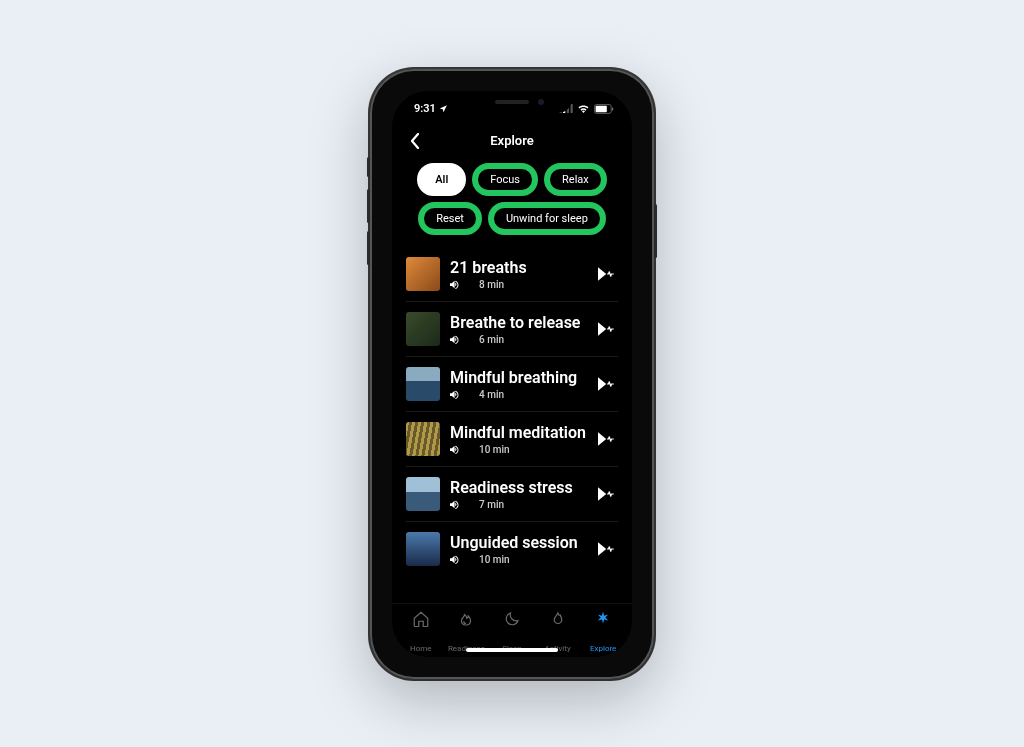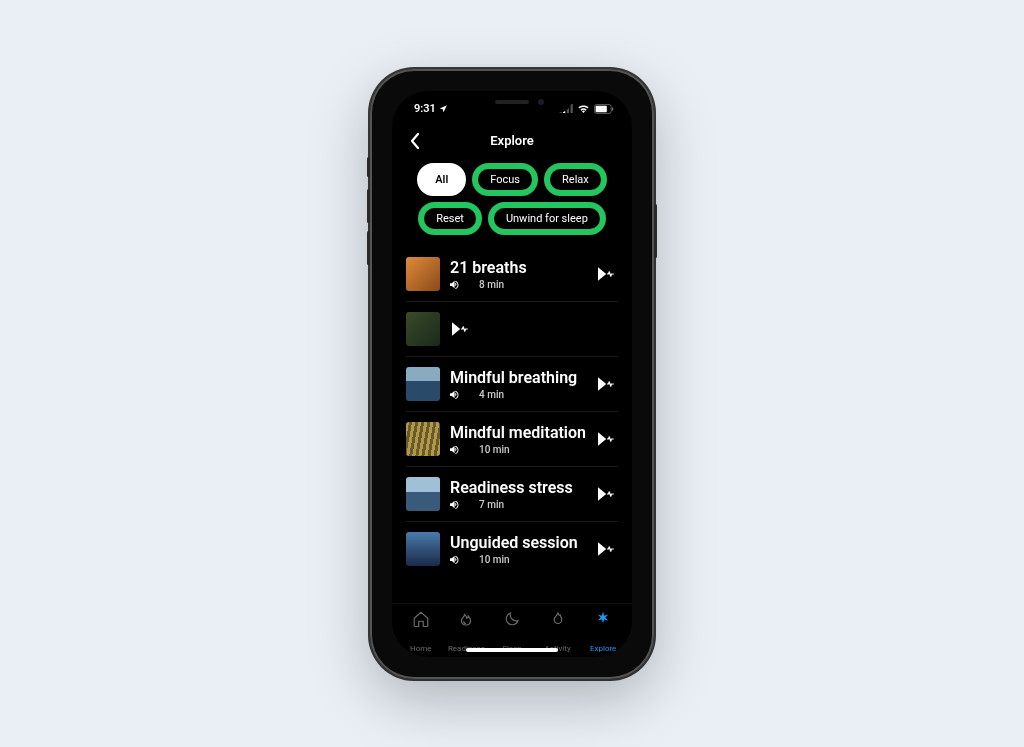--- a/index.html
+++ b/index.html
@@ -209,20 +209,29 @@
         <div class="play-btn">
           <svg width="18" height="14" viewBox="0 0 24 18" fill="#fff">
               <path d="M0 0v18l11-9L0 0z"></path>
               <path d="M12 9h2l1-3 2 6 1-3h3" stroke="#fff" stroke-width="1.6" fill="none" stroke-linejoin="round"></path>
             </svg>
         </div>
       </div>
 
       <div class="session">
         <div class="thumb" style="background:linear-gradient(135deg,#3a4a2a,#1a2a1a);"></div>
+        <div class="meta">
+          <div class="sess-title">Breathe to release</div>
+          <div class="sess-sub">
+            <svg width="11" height="9" viewBox="0 0 24 18" fill="#fff">
+                <path d="M0 6v6h4l6 5V1L4 6H0zm14 3c0-1.8-1-3.3-2.5-4v8c1.5-.7 2.5-2.2 2.5-4zm-2.5-8v2c3 1 5 3.7 5 7s-2 6-5 7v2c4-1 7-4.5 7-9s-3-8-7-9z"></path>
+              </svg>
+            <span>6 min</span>
+          </div>
+        </div>
         <div class="play-btn">
           <svg width="18" height="14" viewBox="0 0 24 18" fill="#fff">
               <path d="M0 0v18l11-9L0 0z"></path>
               <path d="M12 9h2l1-3 2 6 1-3h3" stroke="#fff" stroke-width="1.6" fill="none" stroke-linejoin="round"></path>
             </svg>
         </div>
       </div>
 
       <div class="session">
         <div class="thumb" style="background:linear-gradient(180deg,#8aaac0 40%,#2a4a6a 40%);"></div>

